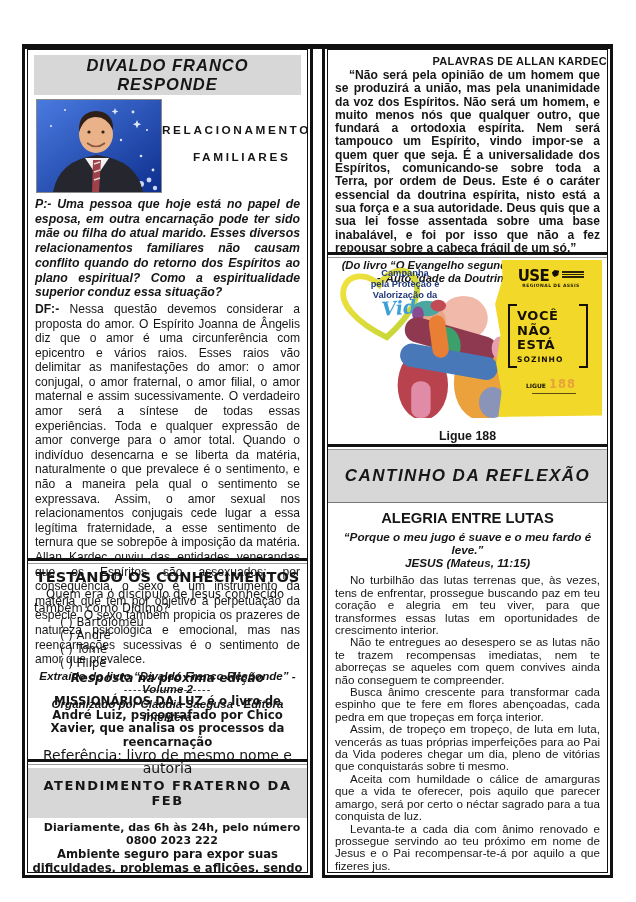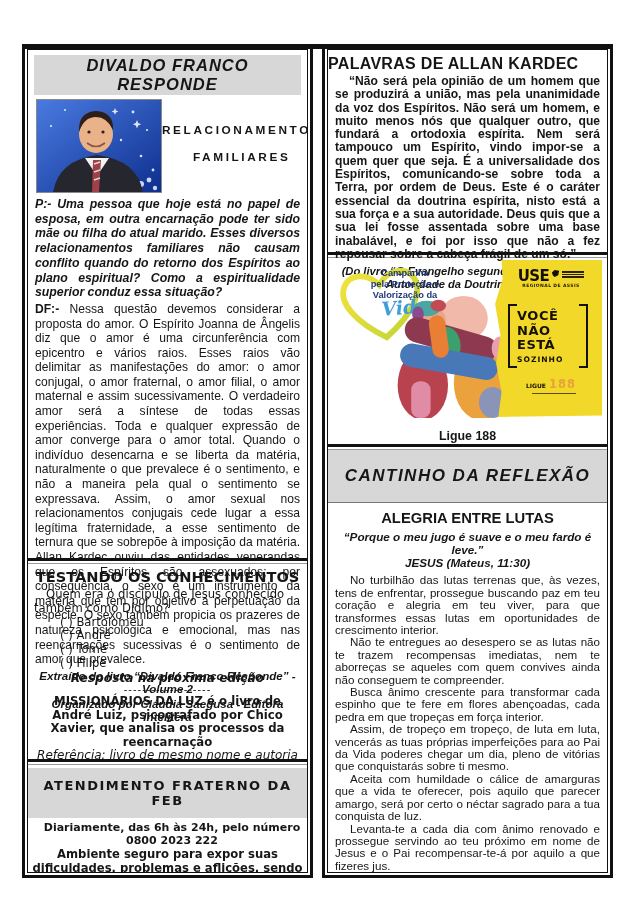--- a/index.html
+++ b/index.html
@@ -14,21 +14,21 @@
   .cols{display:flex;gap:9px;padding-top:0;}
   .outer{border:3px solid #111;padding:2px;background:#fff;box-sizing:border-box;height:834px;}
   .outer.left{width:291px;}
   .outer.right{width:291px;}
   .inner{border:1px solid #111;height:100%;box-sizing:border-box;overflow:hidden;background:#fff;}
   .rule{border-top:3px solid #111;border-bottom:1px solid #9a9a9a;height:2px;background:#fff;}
 
   
   .hdr-grey{margin:5px 6px 0;background:var(--header_bg);text-align:center;
             font-weight:bold;font-style:italic;font-size:16.5px;letter-spacing:1px;padding:1px 0;}
-  .hdr-plain{margin-top:5px;text-align:left;font-weight:bold;font-size:16px;letter-spacing:.3px;}
+  .hdr-plain{margin-top:5px;text-align:right;font-weight:bold;font-size:11px;letter-spacing:.3px;}
   .just{ text-align:justify;margin:0 7px;}
   .ctr{text-align:center;}
 
   
   .sec-divaldo{height:503px;}
   .profile{display:flex;padding:4px 8px 0;}
   .photo{width:124px;height:92px;border:1px solid #8a8a8a;flex:0 0 auto;overflow:hidden;}
   .topic{flex:1;display:flex;flex-direction:column;align-items:center;justify-content:center;gap:13px;
          font-weight:bold;font-size:11.8px;letter-spacing:2.6px;margin-top:-6px;}
   .q{font-weight:bold;font-style:italic;font-size:12.3px;line-height:14.7px;margin-top:4px;margin-bottom:2px;}
@@ -37,21 +37,21 @@
   .src{font-weight:bold;font-style:italic;font-size:11.6px;line-height:13.5px;margin-top:1px;}
 
   .sec-quiz{height:191px;font-family:"DejaVu Sans",sans-serif;}
   .quiz-title{margin-top:4px;text-align:center;font-weight:bold;font-size:14.6px;}
   .quiz-q{font-size:11.6px;line-height:13.8px;margin:3px 6px 0;text-indent:12px;}
   .quiz-opt{font-size:11.6px;line-height:13.7px;padding-left:32px;}
   .quiz-next{font-weight:bold;font-style:italic;font-size:12.2px;margin-top:1px;}
   .quiz-dash{font-size:10px;line-height:10px;letter-spacing:1px;}
   .quiz-prevlab{font-size:11.6px;line-height:13.5px;}
   .quiz-prev{font-weight:bold;font-size:11.7px;line-height:13.4px;margin:0 14px;}
-  .quiz-ref{font-style:italic;font-size:12px;line-height:12.5px;}
+  .quiz-ref{font-size:14px;line-height:12.5px;}
 
   .sec-feb{height:105px;font-family:"DejaVu Sans",sans-serif;}
   .feb-hdr{display:table;margin:3px auto 0;background:var(--header_bg);font-weight:bold;
            font-size:13px;letter-spacing:1.5px;padding:10px 8px;}
   .feb-l1{font-weight:bold;font-size:11px;margin-top:3px;margin-left:9px;}
   .feb-l2{font-weight:bold;font-size:11.6px;line-height:13.6px;width:274px;margin:1px auto 0;}
 
   
   .sec-kardec{height:197px;}
   .quote{font-weight:bold;font-size:12.1px;line-height:13.3px;text-indent:14px;margin-top:2px;}
@@ -256,21 +256,21 @@
           </div>
           <div class="camp-caption">Ligue 188</div>
         </section>
 
         <div class="rule"></div>
 
         <section class="refl">
           <div class="refl-title">CANTINHO DA REFLEXÃO</div>
           <div class="refl-sub">ALEGRIA ENTRE LUTAS</div>
           <div class="epi">“Porque o meu jugo é suave e o meu fardo é leve.”</div>
-          <div class="epi" style="margin-top:0">JESUS (Mateus, 11:30)</div>
+          <div class="epi" style="margin-top:0">JESUS (Mateus, 11:15)</div>
           <p>No turbilhão das lutas terrenas que, às vezes, tens de enfrentar, prossegue buscando paz em teu coração e alegria em teu viver, para que transformes essas lutas em oportunidades de crescimento interior.</p>
           <p>Não te entregues ao desespero se as lutas não te trazem recompensas imediatas, nem te aborreças se aqueles com quem convives ainda não conseguem te compreender.</p>
           <p>Busca ânimo crescente para transformar cada espinho que te fere em flores abençoadas, cada pedra em que tropeças em força interior.</p>
           <p>Assim, de tropeço em tropeço, de luta em luta, vencerás as tuas próprias imperfeições para ao Pai da Vida poderes chegar um dia, pleno de vitórias que conquistarás sobre ti mesmo.</p>
           <p>Aceita com humildade o cálice de amarguras que a vida te oferecer, pois aquilo que parecer amargo, será por certo o néctar sagrado para a tua conquista de luz.</p>
           <p>Levanta-te a cada dia com ânimo renovado e prossegue servindo ao teu próximo em nome de Jesus e o Pai recompensar-te-á por aquilo a que fizeres jus.</p>
           <p>Alegria, filho meu, alegria em todas as situações.</p>
           <p>Mesmo que as lágrimas encharquem os teus olhos, mesmo que as angústias oprimam o teu coração, transforma cada lágrima em sorriso e cada angústia em paz interior.</p>
 
         </section>

